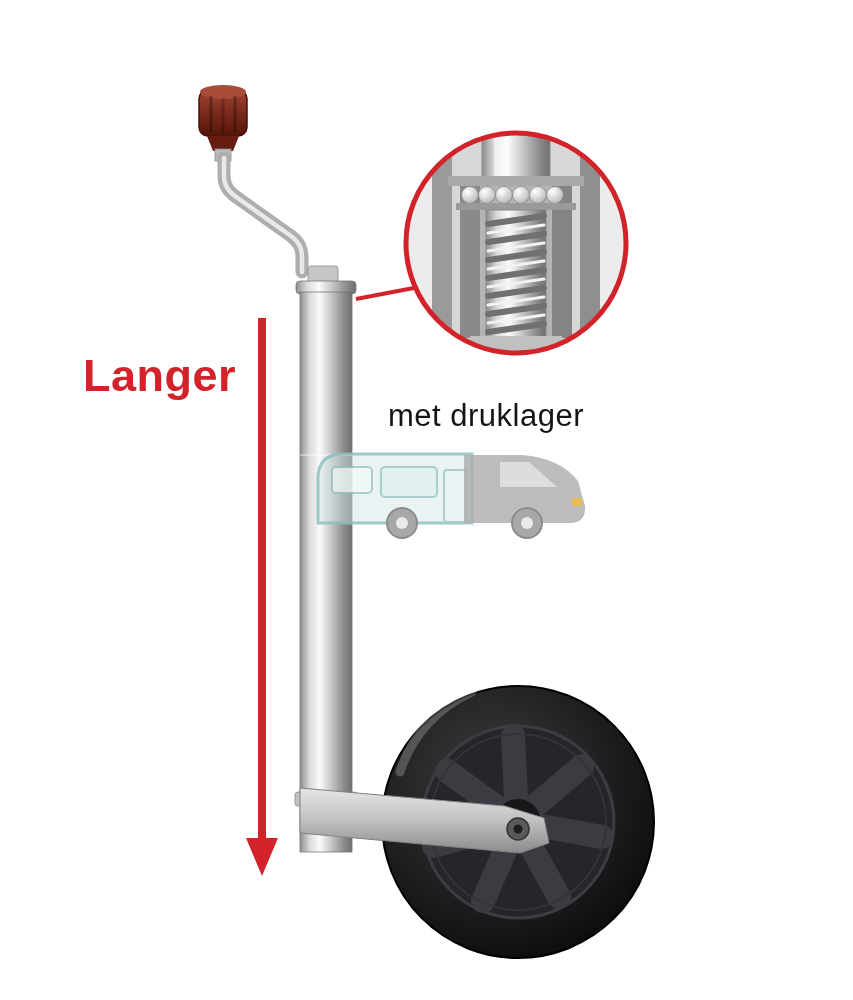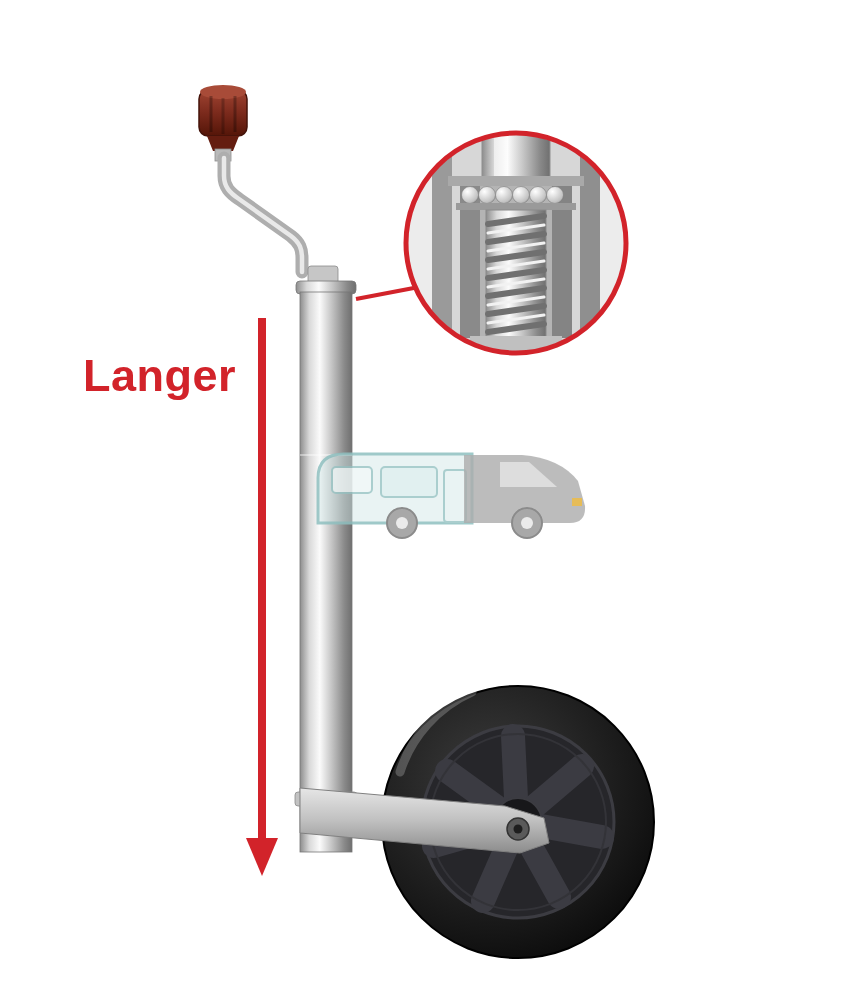--- a/index.html
+++ b/index.html
@@ -179,13 +179,14 @@
       <polygon points="500,462 529,462 557,487 500,487" fill="#d8d8d8"></polygon>
       <rect x="572" y="498" width="10" height="8" fill="#e2b13c"></rect>
       <circle cx="402" cy="523" r="15" fill="#9a9a9a" stroke="#777777" stroke-width="2"></circle>
       <circle cx="402" cy="523" r="6" fill="#e8e8e8"></circle>
       <circle cx="527" cy="523" r="15" fill="#9a9a9a" stroke="#777777" stroke-width="2"></circle>
       <circle cx="527" cy="523" r="6" fill="#e8e8e8"></circle>
     </g>
   </svg>
 
   <div class="label-langer">Langer</div>
+  <div class="label-druklager">met druklager</div>
 </div>
 
 </body></html>

